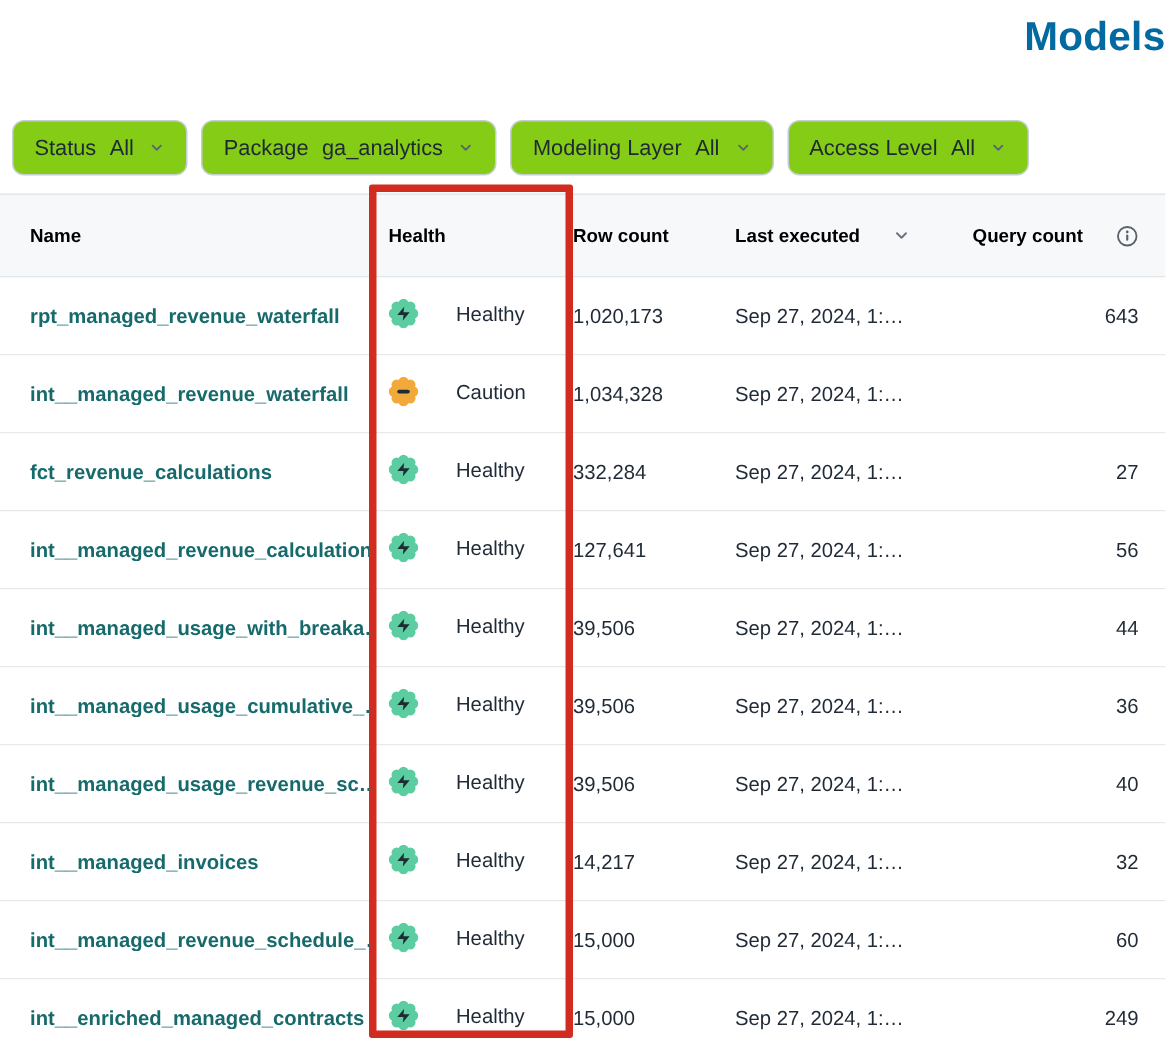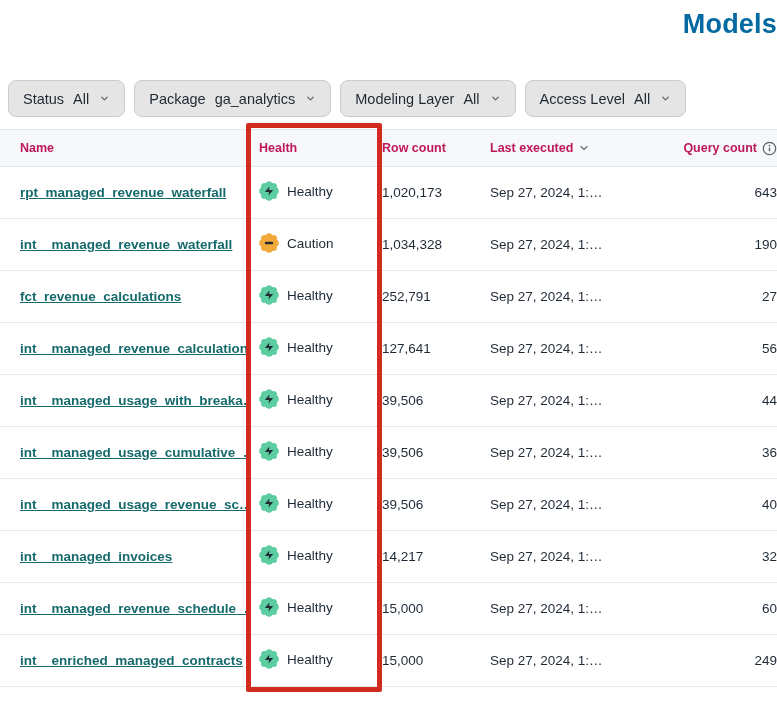--- a/index.html
+++ b/index.html
@@ -24,69 +24,68 @@
     display: flex;
     gap: 9px;
     margin: 40px 0 0 8px;
   }
   .chip {
     display: inline-flex;
     align-items: center;
     gap: 9px;
     height: 37px;
     padding: 0 14px;
-    background: #e5e5e5;
+    background: #84cc16;
     border: 1px solid #c6cdd4;
     border-radius: 8px;
     font-size: 14.5px;
     color: #1f2933;
     cursor: pointer;
     white-space: nowrap;
   }
   .chip .chev { margin-left: 1px; display: inline-flex; }
   .chev svg, .sort-chev svg { display: block; }
   
   .table { margin-top: 12px; width: 777px; }
   .thead, .tr {
     display: grid;
     grid-template-columns: 247px 135px 84px 154px 1fr;
     align-items: center;
   }
   .thead {
-    height: 38px;
+    height: 56px;
     background: #f7f8f9;
     border-top: 1px solid #e3e6e9;
     border-bottom: 1px solid #e3e6e9;
-    color: #be185d;
+    color: #000000;
     font-weight: 700;
     font-size: 12.5px;
   }
   .tr {
     height: 52px;
     border-bottom: 1px solid #e6e9ec;
     background: #fff;
     font-size: 13.5px;
     color: #1f2a36;
   }
   .c-name   { padding-left: 20px; overflow: hidden; white-space: nowrap; }
   .c-health { padding-left: 12px; }
   .c-row    { font-variant-numeric: tabular-nums; }
   .c-last   { padding-left: 24px; white-space: nowrap; }
-  .c-query  { text-align: right; font-variant-numeric: tabular-nums; }
-  .th-flex  { display: inline-flex; align-items: center; gap: 5px; }
+  .c-query  { text-align: right; padding-right: 18px; font-variant-numeric: tabular-nums; }
+  .th-flex  { display: inline-flex; align-items: center; gap: 22px; }
   .c-query .th-flex { justify-content: flex-end; width: 100%; }
   .model-link {
     color: #176a6c;
     font-weight: 700;
     font-size: 13.5px;
-    text-decoration: underline;
     cursor: pointer;
     white-space: nowrap;
   }
-  .badge { display: inline-flex; align-items: center; gap: 8px; }
+  .badge { display: inline-flex; align-items: center; gap: 25px; }
   .badge svg { display: block; }
   .seal-healthy { fill: var(--healthy, #5ccda1); }
   .seal-caution { fill: var(--caution, #f2a93b); }
   .glyph-dark   { fill: #1e2b33; }
   
   .highlight-rect {
     position: absolute;
     left: 246px;
     top: 123px;
     width: 136px;
@@ -224,21 +223,20 @@
                   <circle cx="17.4" cy="6.6" r="4.2"></circle>
             </g>
             <rect class="glyph-dark" x="7" y="10.5" width="10" height="3" rx="1.5"></rect>
           </svg>
         </span>
         <span>Caution</span>
       </span>
     </div>
     <div class="c-row">1,034,328</div>
     <div class="c-last">Sep 27, 2024, 1:…</div>
-    <div class="c-query">190</div>
   </div>
 
   <div class="tr">
     <div class="c-name">
       <a class="model-link">fct_revenue_calculations</a>
     </div>
     <div class="c-health">
       <span class="badge">
         <span class="icon-healthy">
           <svg width="20" height="20" viewBox="0 0 24 24">
@@ -253,21 +251,21 @@
               <circle cx="12" cy="4.4" r="4.2"></circle>
                   <circle cx="17.4" cy="6.6" r="4.2"></circle>
             </g>
             <path class="glyph-dark" transform="translate(5.4,5.4) scale(0.55)" d="M13 2L3 14h9l-1 8 10-12h-9l1-8z"></path>
           </svg>
         </span>
 
         <span>Healthy</span>
       </span>
     </div>
-    <div class="c-row">252,791</div>
+    <div class="c-row">332,284</div>
     <div class="c-last">Sep 27, 2024, 1:…</div>
     <div class="c-query">27</div>
   </div>
 
   <div class="tr">
     <div class="c-name">
       <a class="model-link">int__managed_revenue_calculations</a>
     </div>
     <div class="c-health">
       <span class="badge">

